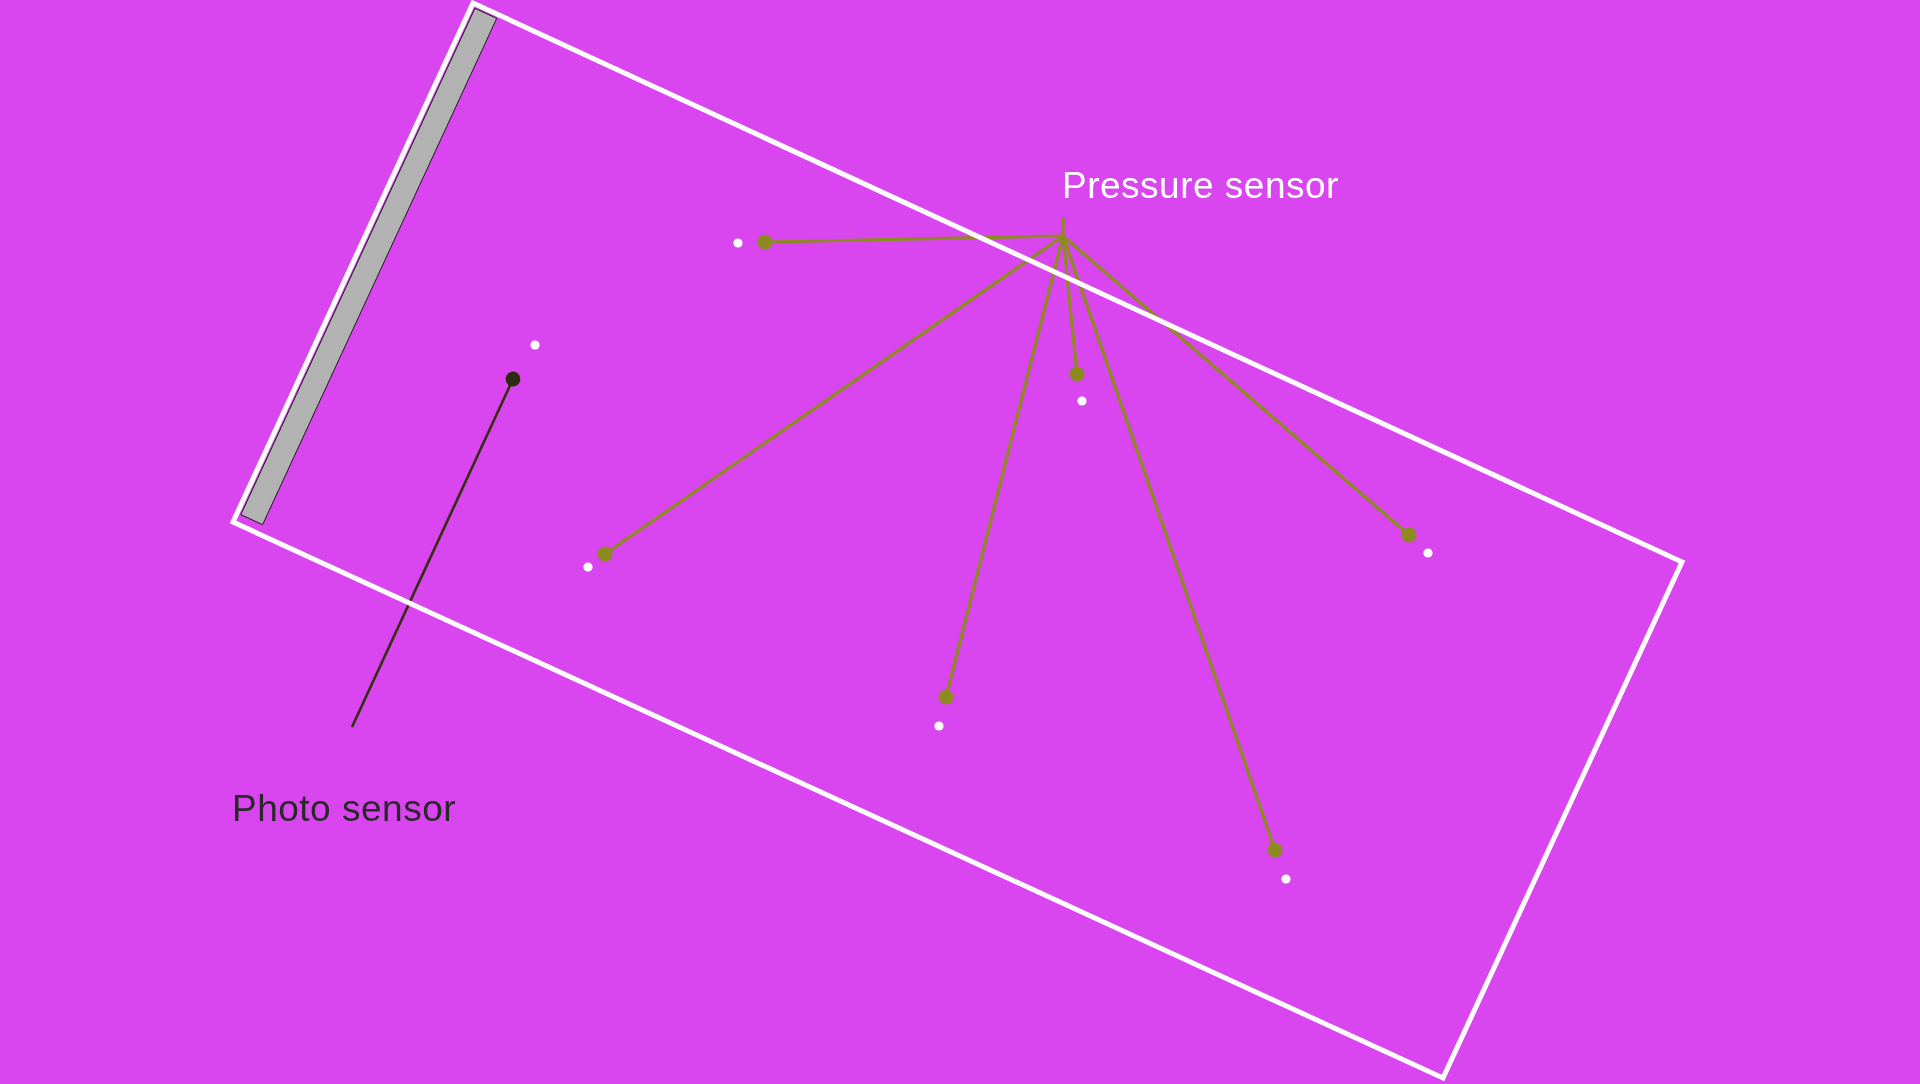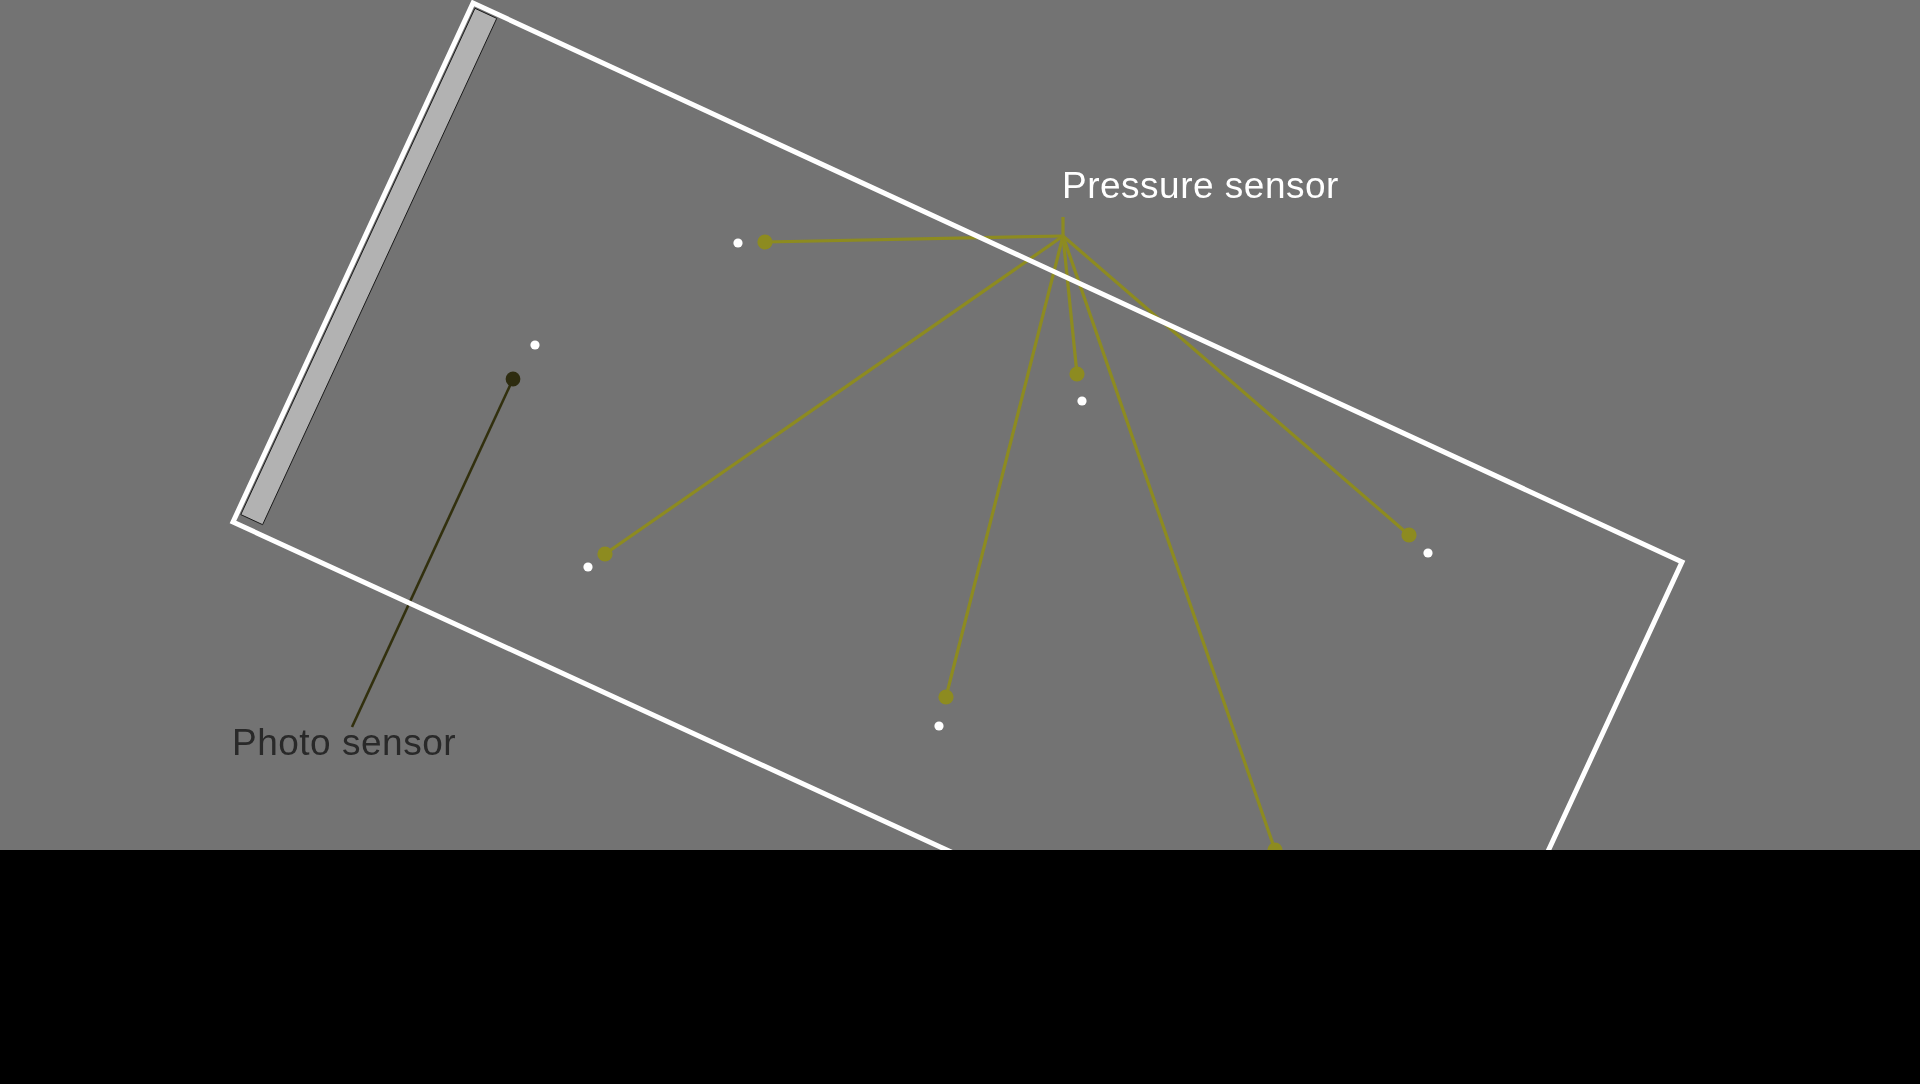--- a/index.html
+++ b/index.html
@@ -4,22 +4,22 @@
 <style>
   html, body {
     margin: 0;
     padding: 0;
     background: #000000;
     font-family: "Liberation Sans", "DejaVu Sans", sans-serif;
   }
   .stage {
     position: relative;
     width: 1920px;
-    height: 850px;
-    background: #737373;
+    height: 1084px;
+    background: #d946ef;
     overflow: hidden;
   }
   .stage svg {
     position: absolute;
     left: 0;
     top: 0;
     width: 1920px;
     height: 1084px;
     display: block;
   }
@@ -56,14 +56,14 @@
       <circle cx="513" cy="379" r="7.4" fill="#2e2c10"></circle>
       <circle cx="738" cy="243" r="4.6" fill="#ffffff"></circle>
       <circle cx="535" cy="345" r="4.6" fill="#ffffff"></circle>
       <circle cx="588" cy="567" r="4.6" fill="#ffffff"></circle>
       <circle cx="1082" cy="401" r="4.6" fill="#ffffff"></circle>
       <circle cx="939" cy="726" r="4.6" fill="#ffffff"></circle>
       <circle cx="1286" cy="879" r="4.6" fill="#ffffff"></circle>
       <circle cx="1428" cy="553" r="4.6" fill="#ffffff"></circle>
     </svg>
   <div class="diagram-label" id="pressure-label" style="left: 1062px; top: 167px; font-size: 37px; color: rgb(255, 255, 255);">Pressure sensor</div>
-  <div class="diagram-label" id="photo-label" style="left: 232px; top: 724px; font-size: 37px; color: rgb(41, 41, 41);">Photo sensor</div>
+  <div class="diagram-label" id="photo-label" style="left: 232px; top: 790px; font-size: 37px; color: rgb(41, 41, 41);">Photo sensor</div>
 </div>
 
 </body></html>

